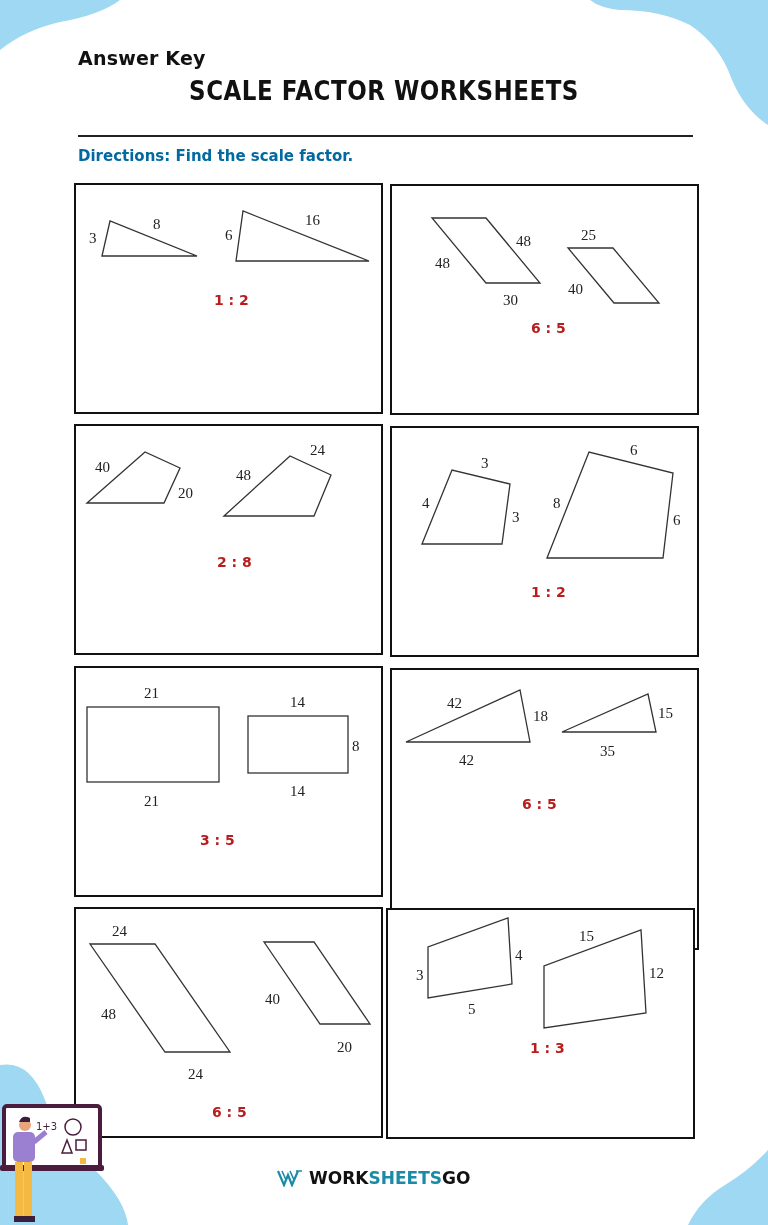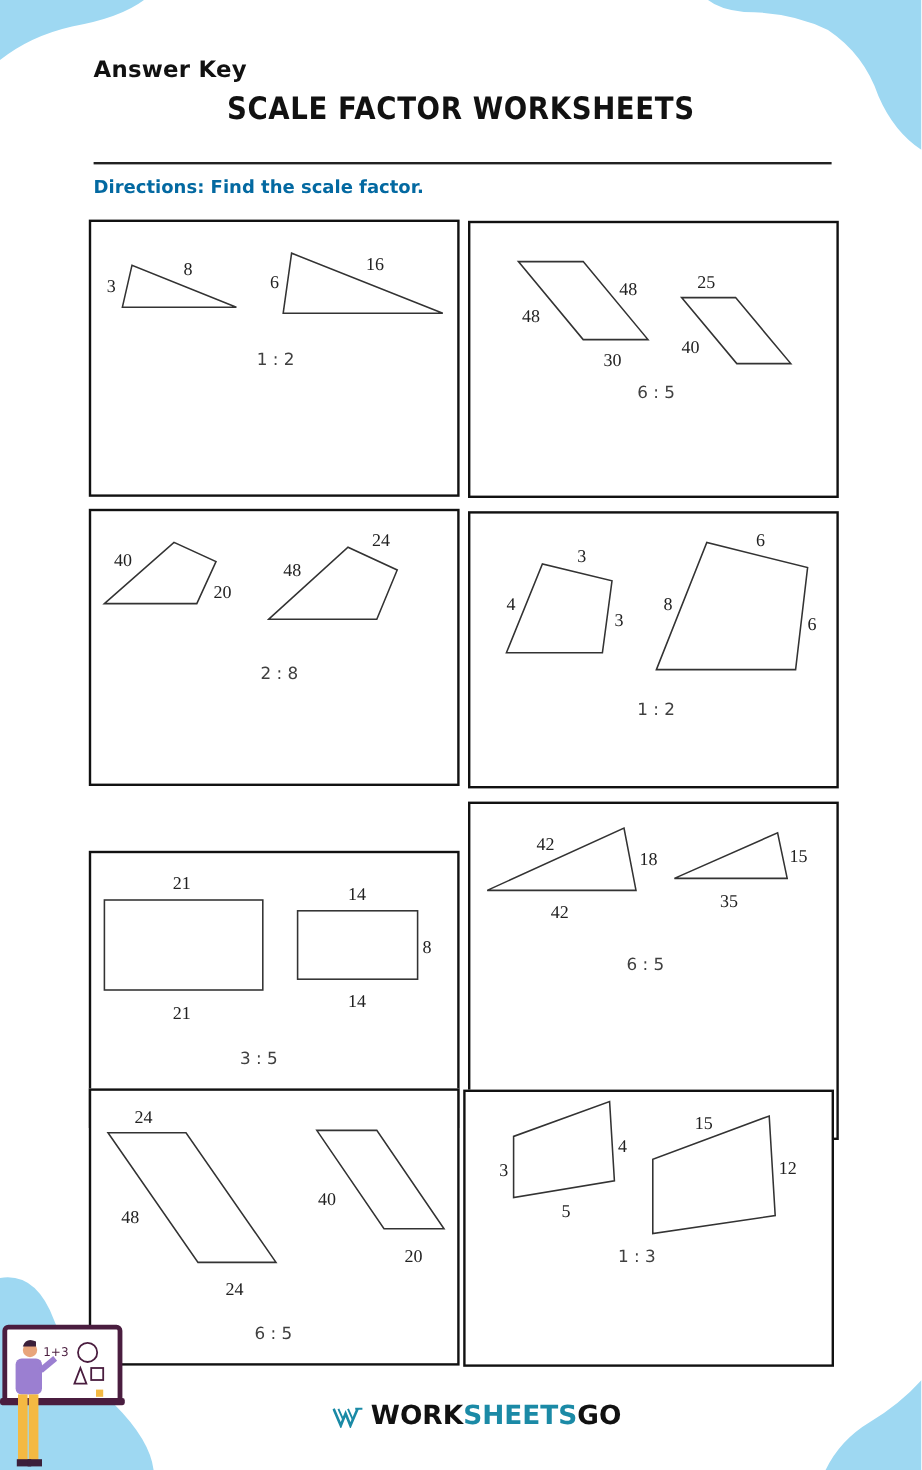--- a/index.html
+++ b/index.html
@@ -23,26 +23,26 @@
     position: absolute; left: 78px; top: 147px;
     font-size: 15px; font-weight: bold; color: #0369a1;
   }
   .panel {
     position: absolute; border: 2px solid #111; background: #fff; box-sizing: border-box;
   }
   .panel svg { position: absolute; left: 0; top: 0; }
   .shape { fill: none; stroke: #333; stroke-width: 1.3; }
   .lbl { font-family: "Liberation Serif", serif; font-size: 15px; fill: #222; }
   .ans {
-    position: absolute; font-family: "DejaVu Sans", sans-serif; font-weight: normal;
-    font-size: 14px; color: #404040; white-space: nowrap;
+    position: absolute; font-family: "DejaVu Sans", sans-serif; font-weight: bold;
+    font-size: 14px; color: #b91c1c; white-space: nowrap;
   }
   .logo {
     position: absolute; left: 277px; top: 1168px; display: flex; align-items: center; gap: 6px;
-    font-family: "DejaVu Sans", sans-serif; font-weight: bold; font-size: 22px;
+    font-family: "DejaVu Sans", sans-serif; font-weight: bold; font-size: 17px;
   }
   .logo .w1 { color: #111; }
   .logo .w2 { color: #1b8aa6; }
   .logo .w3 { color: #111; }
   .teacher { position: absolute; left: 0; top: 1100px; }
 </style>
 </head>
 <body>
 
 <svg class="blob" style="left:0;top:0" width="180" height="60" viewBox="0 0 180 60">
@@ -107,21 +107,21 @@
     <text class="lbl" x="30" y="80">4</text>
     <text class="lbl" x="120" y="94">3</text>
     <polygon class="shape" points="155,130 197,24 281,45 271,130"></polygon>
     <text class="lbl" x="238" y="27">6</text>
     <text class="lbl" x="161" y="80">8</text>
     <text class="lbl" x="281" y="97">6</text>
   </svg>
   <div class="ans" style="left:139px;top:156px;">1 : 2</div>
 </div>
 
-<div class="panel" style="left:74px;top:666px;width:309px;height:231px;margin-top:43px;">
+<div class="panel" style="left:74px;top:666px;width:309px;height:231px;">
   <svg width="309" height="231">
     <rect class="shape" x="11" y="39" width="132" height="75"></rect>
     <text class="lbl" x="68" y="30">21</text>
     <text class="lbl" x="68" y="138">21</text>
     <rect class="shape" x="172" y="48" width="100" height="57"></rect>
     <text class="lbl" x="214" y="39">14</text>
     <text class="lbl" x="276" y="83">8</text>
     <text class="lbl" x="214" y="128">14</text>
   </svg>
   <div class="ans" style="left:124px;top:164px;">3 : 5</div>
@@ -156,21 +156,21 @@
 <div class="panel" style="left:386px;top:908px;width:309px;height:231px;">
   <svg width="309" height="231">
     <polygon class="shape" points="40,88 40,37 120,8 124,74"></polygon>
     <text class="lbl" x="127" y="50">4</text>
     <text class="lbl" x="28" y="70">3</text>
     <text class="lbl" x="80" y="104">5</text>
     <polygon class="shape" points="156,118 156,56 253,20 258,103"></polygon>
     <text class="lbl" x="191" y="31">15</text>
     <text class="lbl" x="261" y="68">12</text>
   </svg>
-  <div class="ans" style="left:127px;top:130px;">1 : 3</div>
+  <div class="ans" style="left:142px;top:130px;">1 : 3</div>
 </div>
 
 <svg class="teacher" width="110" height="125" viewBox="0 0 110 125">
   <rect x="4" y="6" width="96" height="62" rx="3" fill="#fff" stroke="#4a1d3f" stroke-width="4"></rect>
   <rect x="0" y="65" width="104" height="6" rx="2" fill="#4a1d3f"></rect>
   <text x="36" y="30" font-size="10" fill="#4a1d3f" font-family="DejaVu Sans, sans-serif">1+3</text>
   <circle cx="73" cy="27" r="8" fill="none" stroke="#4a1d3f" stroke-width="1.5"></circle>
   <path d="M62 53 L67 40 L72 53 Z" fill="none" stroke="#4a1d3f" stroke-width="1.5"></path>
   <rect x="76" y="40" width="10" height="10" fill="none" stroke="#4a1d3f" stroke-width="1.5"></rect>
   <rect x="80" y="58" width="6" height="6" fill="#f4b942"></rect>

